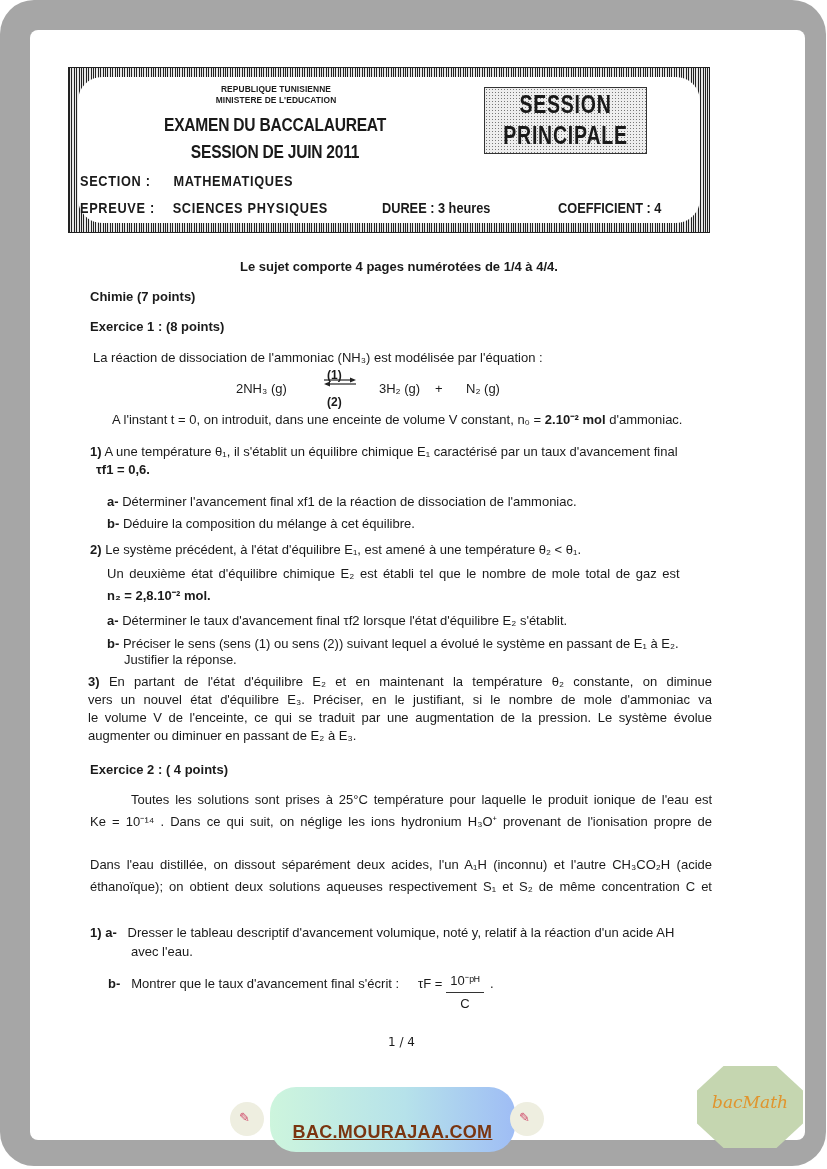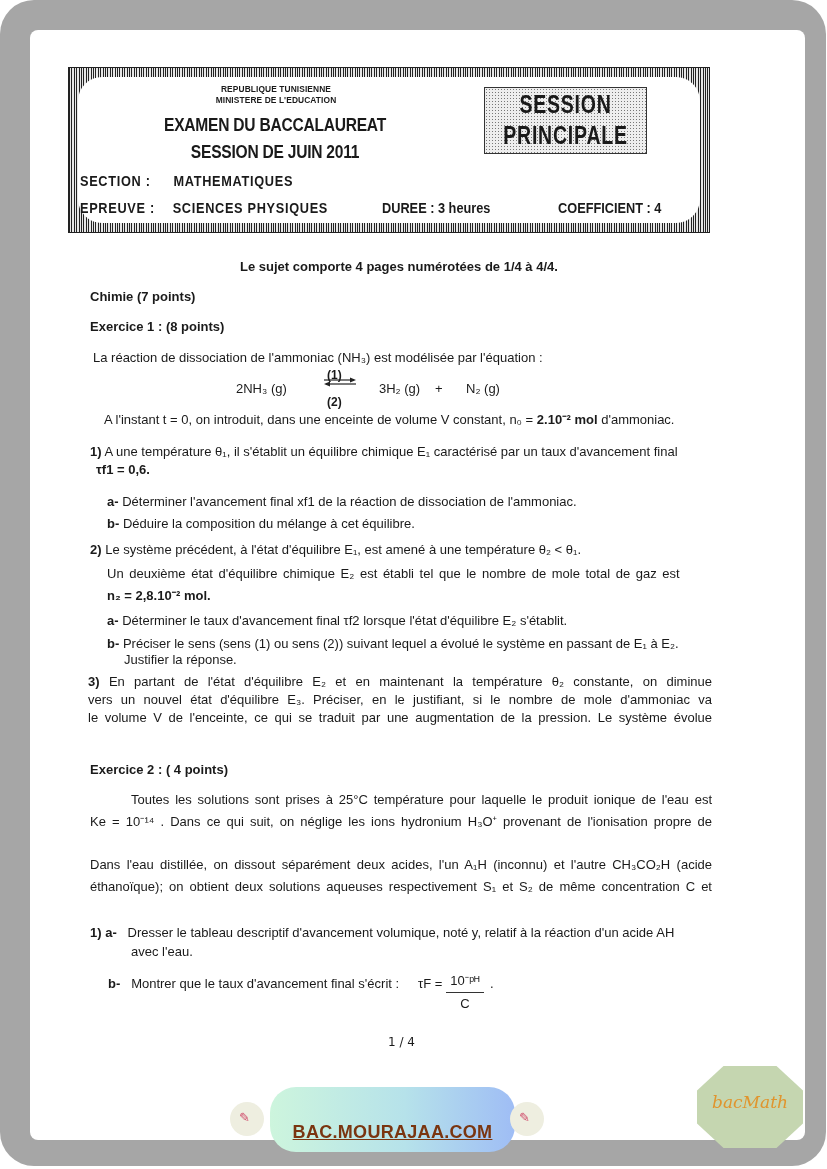--- a/index.html
+++ b/index.html
@@ -89,21 +89,21 @@
   <line x1="2" y1="3" x2="32" y2="3" stroke="#222" stroke-width="1.2"></line>
   <polygon points="34,3 28,0.5 28,5.5" fill="#222"></polygon>
   <line x1="4" y1="7" x2="34" y2="7" stroke="#222" stroke-width="1.2"></line>
   <polygon points="2,7 8,4.5 8,9.5" fill="#222"></polygon>
 </svg>
 <div class="t b" style="left:327px; top:394px; font-size:12px;">(2)</div>
 <div class="t" style="left:379px; top:381px;">3H₂ (g)</div>
 <div class="t" style="left:435px; top:381px;">+</div>
 <div class="t" style="left:466px; top:381px;">N₂ (g)</div>
 
-<div class="t" style="left:104px; top:412px;">
+<div class="t" style="left:112px; top:412px;">
   <span>A l'instant t = 0, on introduit, dans une enceinte de volume V constant, n₀ = </span><b>2.10⁻² mol</b><span> d'ammoniac.</span>
 </div>
 
 <div class="t" style="left:90px; top:444px;">
   <b>1)</b> <span>A une température θ₁, il s'établit un équilibre chimique E₁ caractérisé par un taux d'avancement final</span>
 </div>
 <div class="t b" style="left:96px; top:462px;">τf1 = 0,6.</div>
 <div class="t" style="left:107px; top:494px;">
   <b>a-</b> <span>Déterminer l'avancement final xf1 de la réaction de dissociation de l'ammoniac.</span>
 </div>
@@ -121,20 +121,21 @@
 </div>
 <div class="t" style="left:107px; top:636px;">
   <b>b-</b> <span>Préciser le sens (sens (1) ou sens (2)) suivant lequel a évolué le système en passant de E₁ à E₂.</span>
 </div>
 <div class="t" style="left:124px; top:652px;">Justifier la réponse.</div>
 
 <div class="just" style="left:88px; top:673px; width:624px; line-height:18px;">
   <p><b>3)</b> <span>En partant de l'état d'équilibre E₂  et en maintenant la température θ₂ constante, on diminue</span></p>
   <p>vers un nouvel état d'équilibre E₃. Préciser, en le justifiant, si le nombre de mole d'ammoniac va</p>
   <p>le volume V de l'enceinte, ce qui se traduit par une augmentation de la pression. Le système évolue</p>
+  <p class="last">augmenter ou diminuer en passant de E₂ à E₃.</p>
 </div>
 
 <div class="t b" style="left:90px; top:762px;">Exercice 2 : ( 4 points)</div>
 
 <div class="just" style="left:90px; top:789px; width:622px;">
   <p style="text-indent:41px;">Toutes les solutions sont prises à 25°C température pour laquelle le produit ionique de l'eau est</p>
   <p>Ke = 10⁻¹⁴ . Dans ce qui suit, on néglige les ions hydronium H₃O⁺ provenant de l'ionisation propre de</p>
 </div>
 <div class="just" style="left:90px; top:854px; width:622px;">
   <p>Dans l'eau distillée, on dissout séparément deux acides, l'un A₁H (inconnu) et l'autre CH₃CO₂H (acide</p>

